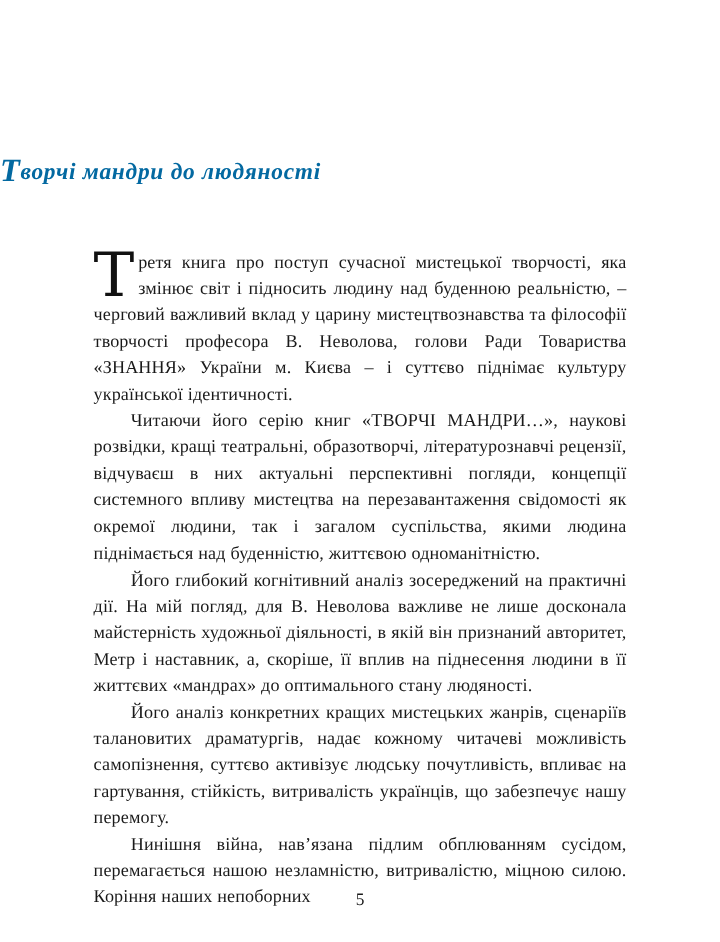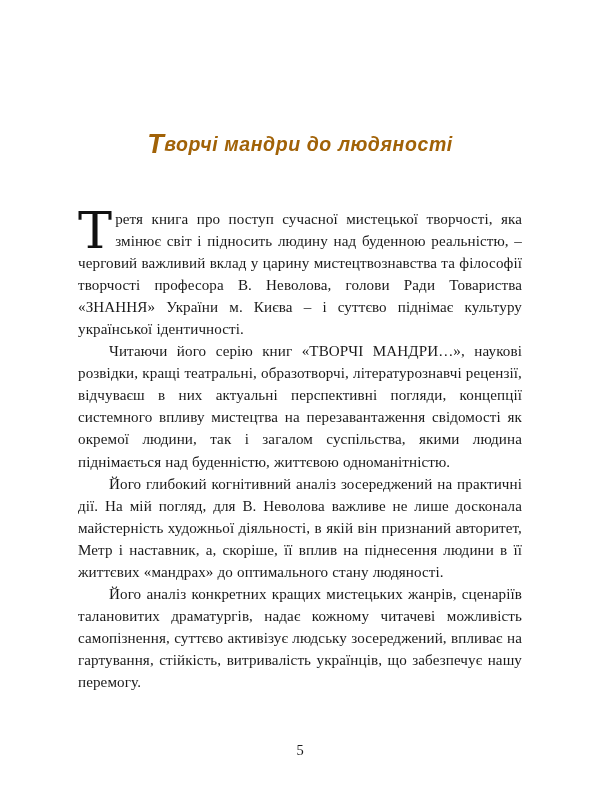--- a/index.html
+++ b/index.html
@@ -18,27 +18,26 @@
     position: relative;
     width: 600px;
     height: 785px;
     box-sizing: border-box;
   }
   .page-title {
     position: absolute;
     top: 133px;
     left: 0;
     right: 0;
-    text-align: center;
-    font-family: Liberation Sans, sans-serif;
+    font-family: Liberation Serif, serif;
     font-style: italic;
     font-weight: bold;
     font-size: 19.5px;
     letter-spacing: 0.6px;
-    color: #a16207;
+    color: #0369a1;
     white-space: nowrap;
   }
   .page-title .drop {
     font-size: 27px;
     line-height: 0;
     position: relative;
     top: 2px;
   }
   .body-block {
     position: absolute;
@@ -87,18 +86,19 @@
 <div class="page">
 
   <div class="page-title">
     <span class="drop">Т</span><span>ворчі мандри до людяності</span>
   </div>
 
   <div class="body-block">
     <p class="para first"><span class="dropcap">Т</span><span>ретя книга про поступ сучасної мистецької творчості, яка змінює світ і підносить людину над буденною реальністю, – черговий важливий вклад у царину мистецтвознавства та філосо­фії творчості професора В. Неволова, голови Ради Товариства «ЗНАННЯ» України м. Києва – і суттєво піднімає культуру української ідентичності.</span></p>
     <p class="para"><span>Читаючи його серію книг «ТВОРЧІ МАНДРИ…», наукові розвідки, кращі театральні, образотворчі, літературознавчі рецензії, відчуваєш в них актуальні перспективні погляди, концепції системного впливу мистецтва на перезавантаження свідомості як окремої людини, так і загалом суспільства, якими людина піднімається над буденністю, життєвою одноманітністю.</span></p>
     <p class="para"><span>Його глибокий когнітивний аналіз зосереджений на практичні дії. На мій погляд, для В. Неволова важливе не лише досконала майстерність художньої діяльності, в якій він признаний авторитет, Метр і наставник, а, скоріше, її вплив на піднесення людини в її життєвих «мандрах» до оптимального стану людяності.</span></p>
-    <p class="para"><span>Його аналіз конкретних кращих мистецьких жанрів, сценаріїв талановитих драматургів, надає кожному читачеві можливість самопізнення, суттєво активізує людську зосереджений, впливає на гартування, стійкість, витривалість українців, що забезпечує нашу перемогу.</span></p>
+    <p class="para"><span>Його аналіз конкретних кращих мистецьких жанрів, сценаріїв талановитих драматургів, надає кожному читачеві можливість самопізнення, суттєво активізує людську почутливість, впливає на гартування, стійкість, витривалість українців, що забезпечує нашу перемогу.</span></p>
+    <p class="para"><span>Нинішня війна, нав’язана підлим обплюванням сусідом, перемагається нашою незламністю, витрива­лістю, міцною силою. Коріння наших непоборних</span></p>
   </div>
 
   <div class="page-number">5</div>
 
 </div>
 
 </body></html>

